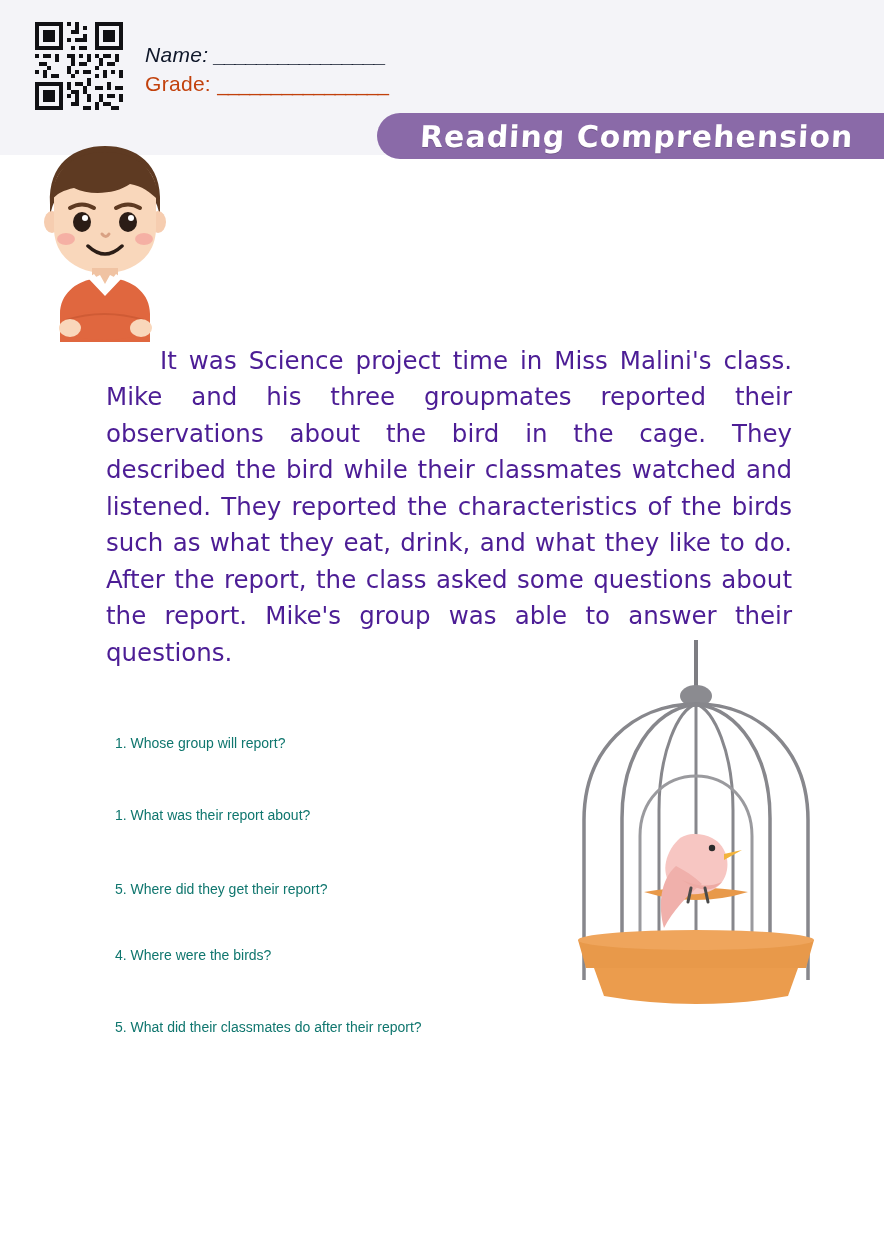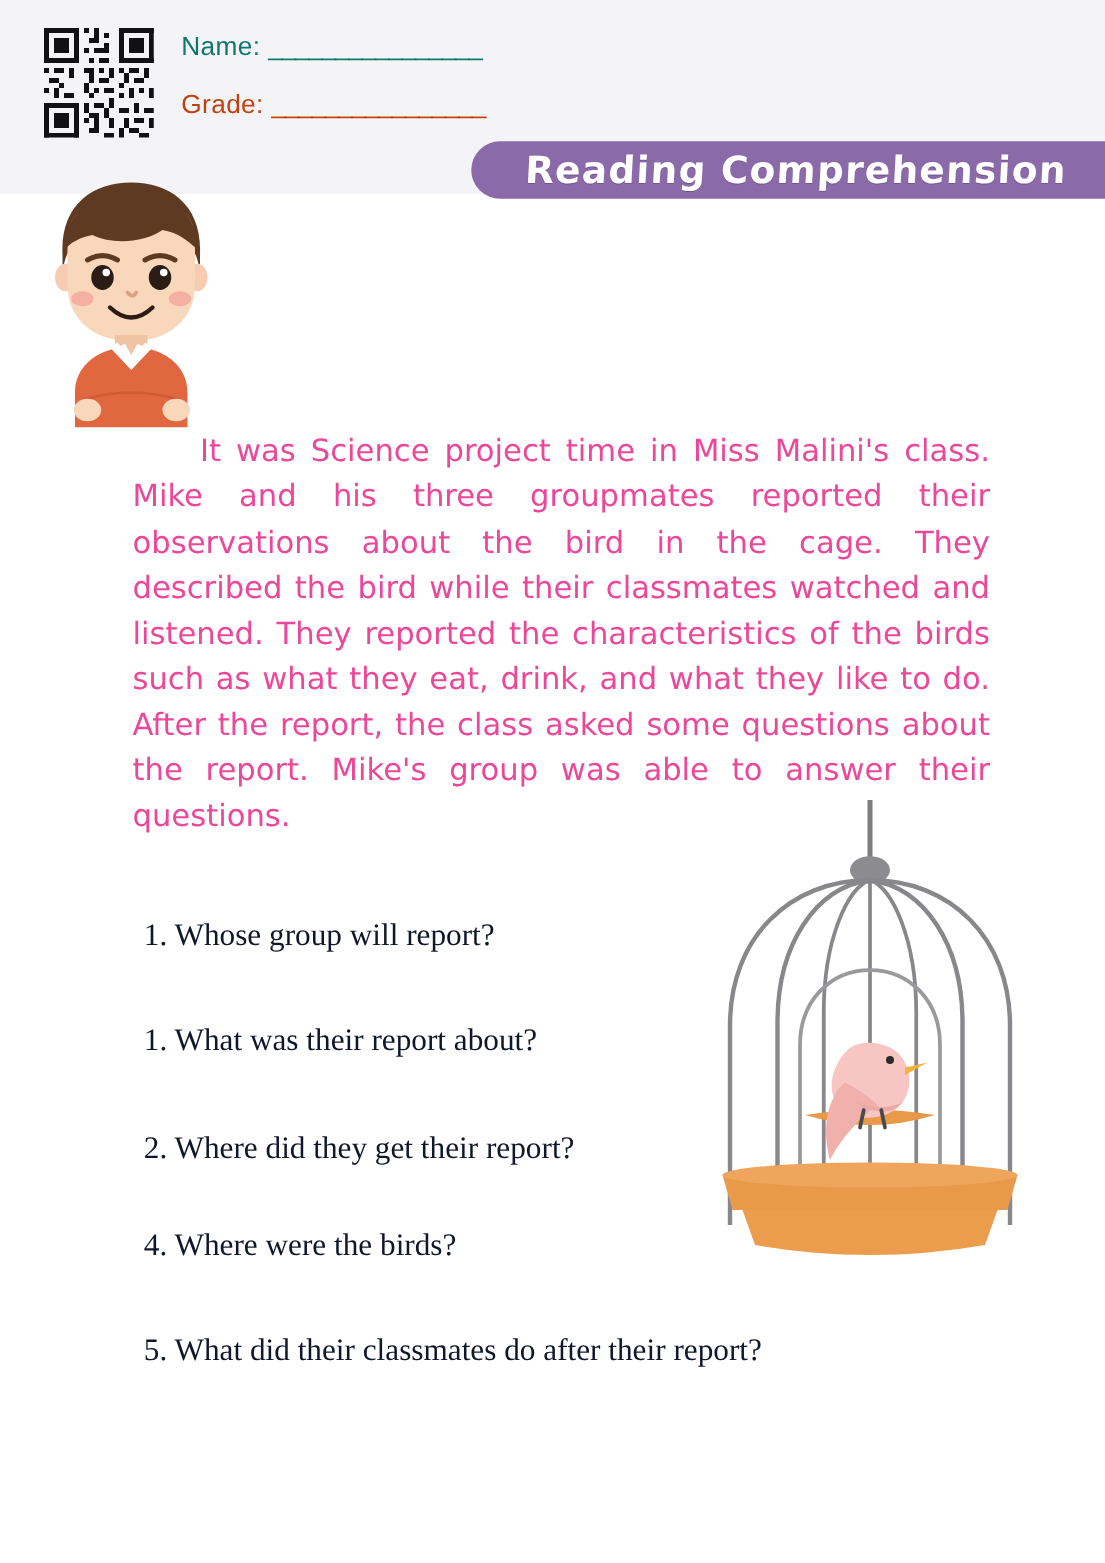--- a/index.html
+++ b/index.html
@@ -30,24 +30,25 @@
     left: 35px;
     top: 22px;
     width: 88px;
     height: 88px;
   }
   .qr-wrap svg { display: block; }
 
   .name-line {
     position: absolute;
     left: 145px;
-    top: 26px;
+    top: 43px;
     font-size: 21px;
-    color: #0f766e;
+    color: #0f172a;
     letter-spacing: .3px;
+    font-style: italic;
   }
   .grade-line {
     position: absolute;
     left: 145px;
     top: 72px;
     font-size: 21px;
     color: #c2410c;
     letter-spacing: .3px;
   }
   .blank {
@@ -86,37 +87,37 @@
   }
 
   
   .passage {
     position: absolute;
     left: 106px;
     top: 318px;
     width: 686px;
     font-size: 24.5px;
     line-height: 36.5px;
-    color: #ec4899;
+    color: #4c1d95;
     text-align: justify;
     text-indent: 54px;
     font-family: "DejaVu Sans", sans-serif;
   }
 
   
   .questions {
     position: absolute;
     left: 115px;
     top: 735px;
     width: 600px;
   }
   .q-item {
-    font-size: 25px;
-    color: #0f172a;
-    font-family: Liberation Serif, serif;
+    font-size: 14px;
+    color: #0f766e;
+    font-family: Liberation Sans, sans-serif;
     margin-bottom: 56px;
     white-space: nowrap;
   }
   .q-item:nth-child(2) { margin-bottom: 58px; }
   .q-item:nth-child(3) { margin-bottom: 50px; }
   .q-item:nth-child(5) { margin-bottom: 0; margin-top: 15px; }
 
   
   .cage {
     position: absolute;
@@ -267,21 +268,21 @@
     <ellipse cx="40" cy="186" rx="11" ry="9" fill="#f9d7bb"></ellipse>
     <ellipse cx="111" cy="186" rx="11" ry="9" fill="#f9d7bb"></ellipse>
   </svg>
 </div>
 
 <p class="passage">It was Science project time in Miss Malini's class. Mike and his three groupmates reported their observations about the bird in the cage. They described the bird while their classmates watched and listened. They reported the characteristics of the birds such as what they eat, drink, and what they like to do. After the report, the class asked some questions about the report. Mike's group was able to answer their questions.</p>
 
 <div class="questions">
   <div class="q-item">1. Whose group will report?</div>
   <div class="q-item">1. What was their report about?</div>
-  <div class="q-item">2. Where did they get their report?</div>
+  <div class="q-item">5. Where did they get their report?</div>
   <div class="q-item">4. Where were the birds?</div>
   <div class="q-item">5. What did their classmates do after their report?</div>
 </div>
 
 <div class="cage">
   <svg width="280" height="390" viewBox="0 0 280 390">
 
     <line x1="136" y1="0" x2="136" y2="48" stroke="#7d7d82" stroke-width="4"></line>
 
     <ellipse cx="136" cy="56" rx="16" ry="11" fill="#8b8b90"></ellipse>

